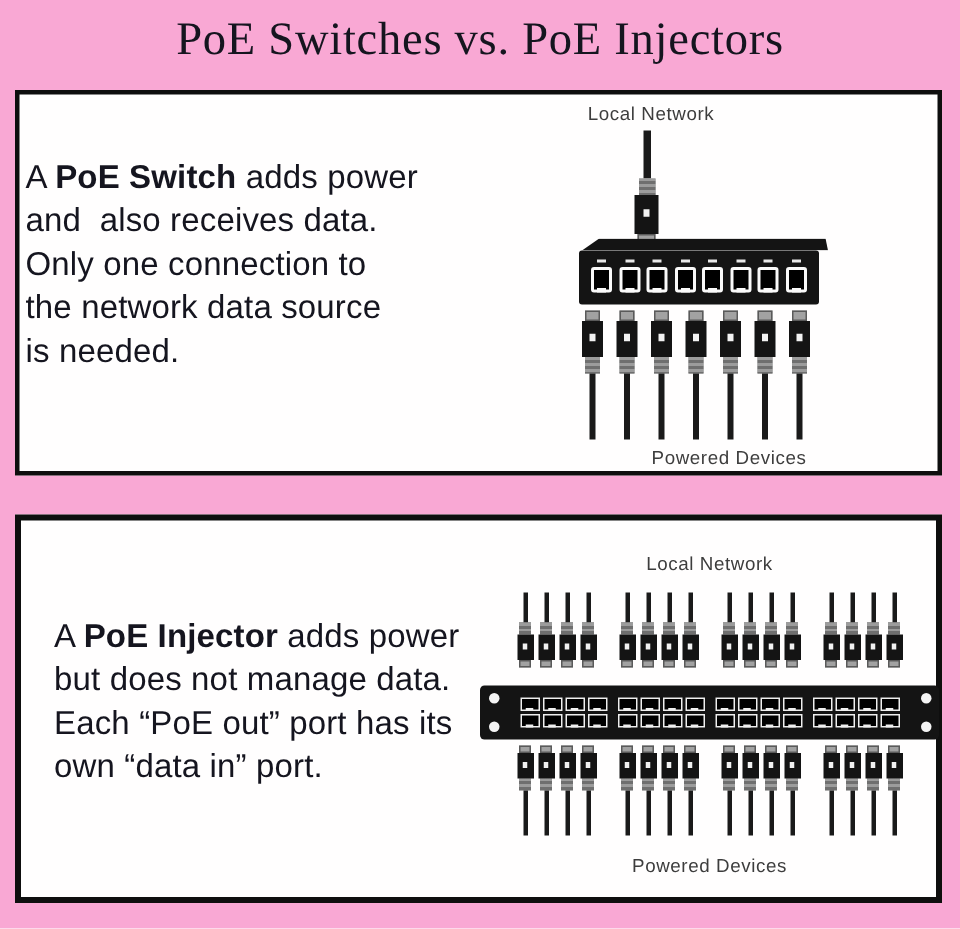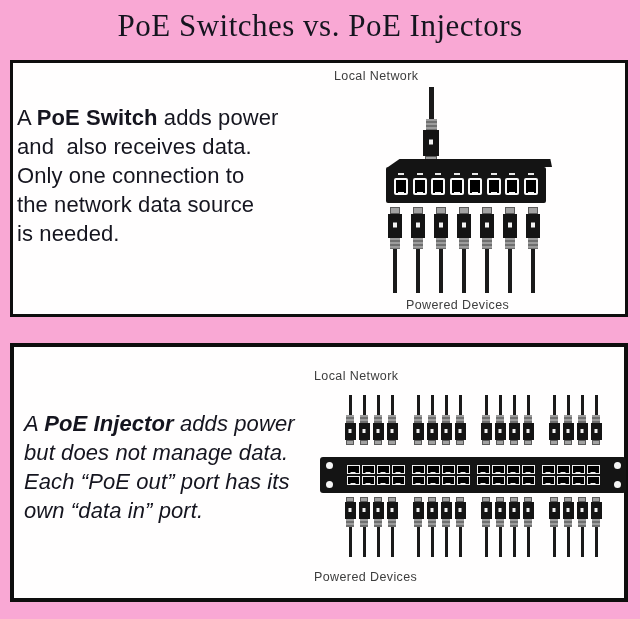--- a/index.html
+++ b/index.html
@@ -7,26 +7,26 @@
         font-family:"Liberation Sans",sans-serif;padding-left:28px;}
   .title{position:absolute;top:8px;left:0;width:640px;margin:0;text-align:center;
          font-family:"Liberation Serif",serif;font-weight:400;font-size:31px;
          color:var(--text,#15151f);letter-spacing:.5px;}
   .panel{position:absolute;left:10px;width:612px;height:251px;border:3px solid #0e0e0e;background:#fffefe;}
   .panel-switch{top:60px;}
   .panel-injector{top:343px;border-width:4px;width:610px;}
   .desc{position:absolute;margin:0;font-size:22px;line-height:29px;color:var(--text,#15151f);
         white-space:pre-wrap;letter-spacing:.1px;}
   .panel-switch .desc{left:4px;top:40px;width:305px;}
-  .panel-injector .desc{left:10px;top:62px;width:315px;font-style:italic;}
+  .panel-injector .desc{left:22px;top:62px;width:315px;}
   .desc strong{font-weight:700;}
   .diagram{position:absolute;}
   .d1{left:318px;top:2px;width:300px;height:245px;}
   .d2{left:300px;top:2px;width:318px;height:243px;}
-  .lbl{position:absolute;font-size:12.5px;color:var(--label,#3d3d3d);letter-spacing:.4px;}
+  .lbl{position:absolute;font-size:12.5px;color:var(--label,#3d3d3d);letter-spacing:.4px;text-align:center;}
   .ln1{left:3px;top:4px;width:200px;}
   .pd1{left:75px;top:233px;width:160px;}
   .ln2{left:0;top:20px;width:318px;}
   .pd2{left:0;top:221px;width:318px;}
 
   
   .connector{display:flex;flex-direction:column;align-items:center;}
   .connector i{display:block;}
   .cable{background:#1a1a1a;}
   .boot{background:#8f8f8f;background-image:repeating-linear-gradient(180deg,#9c9c9c 0 2px,#6f6f6f 2px 4px);}

